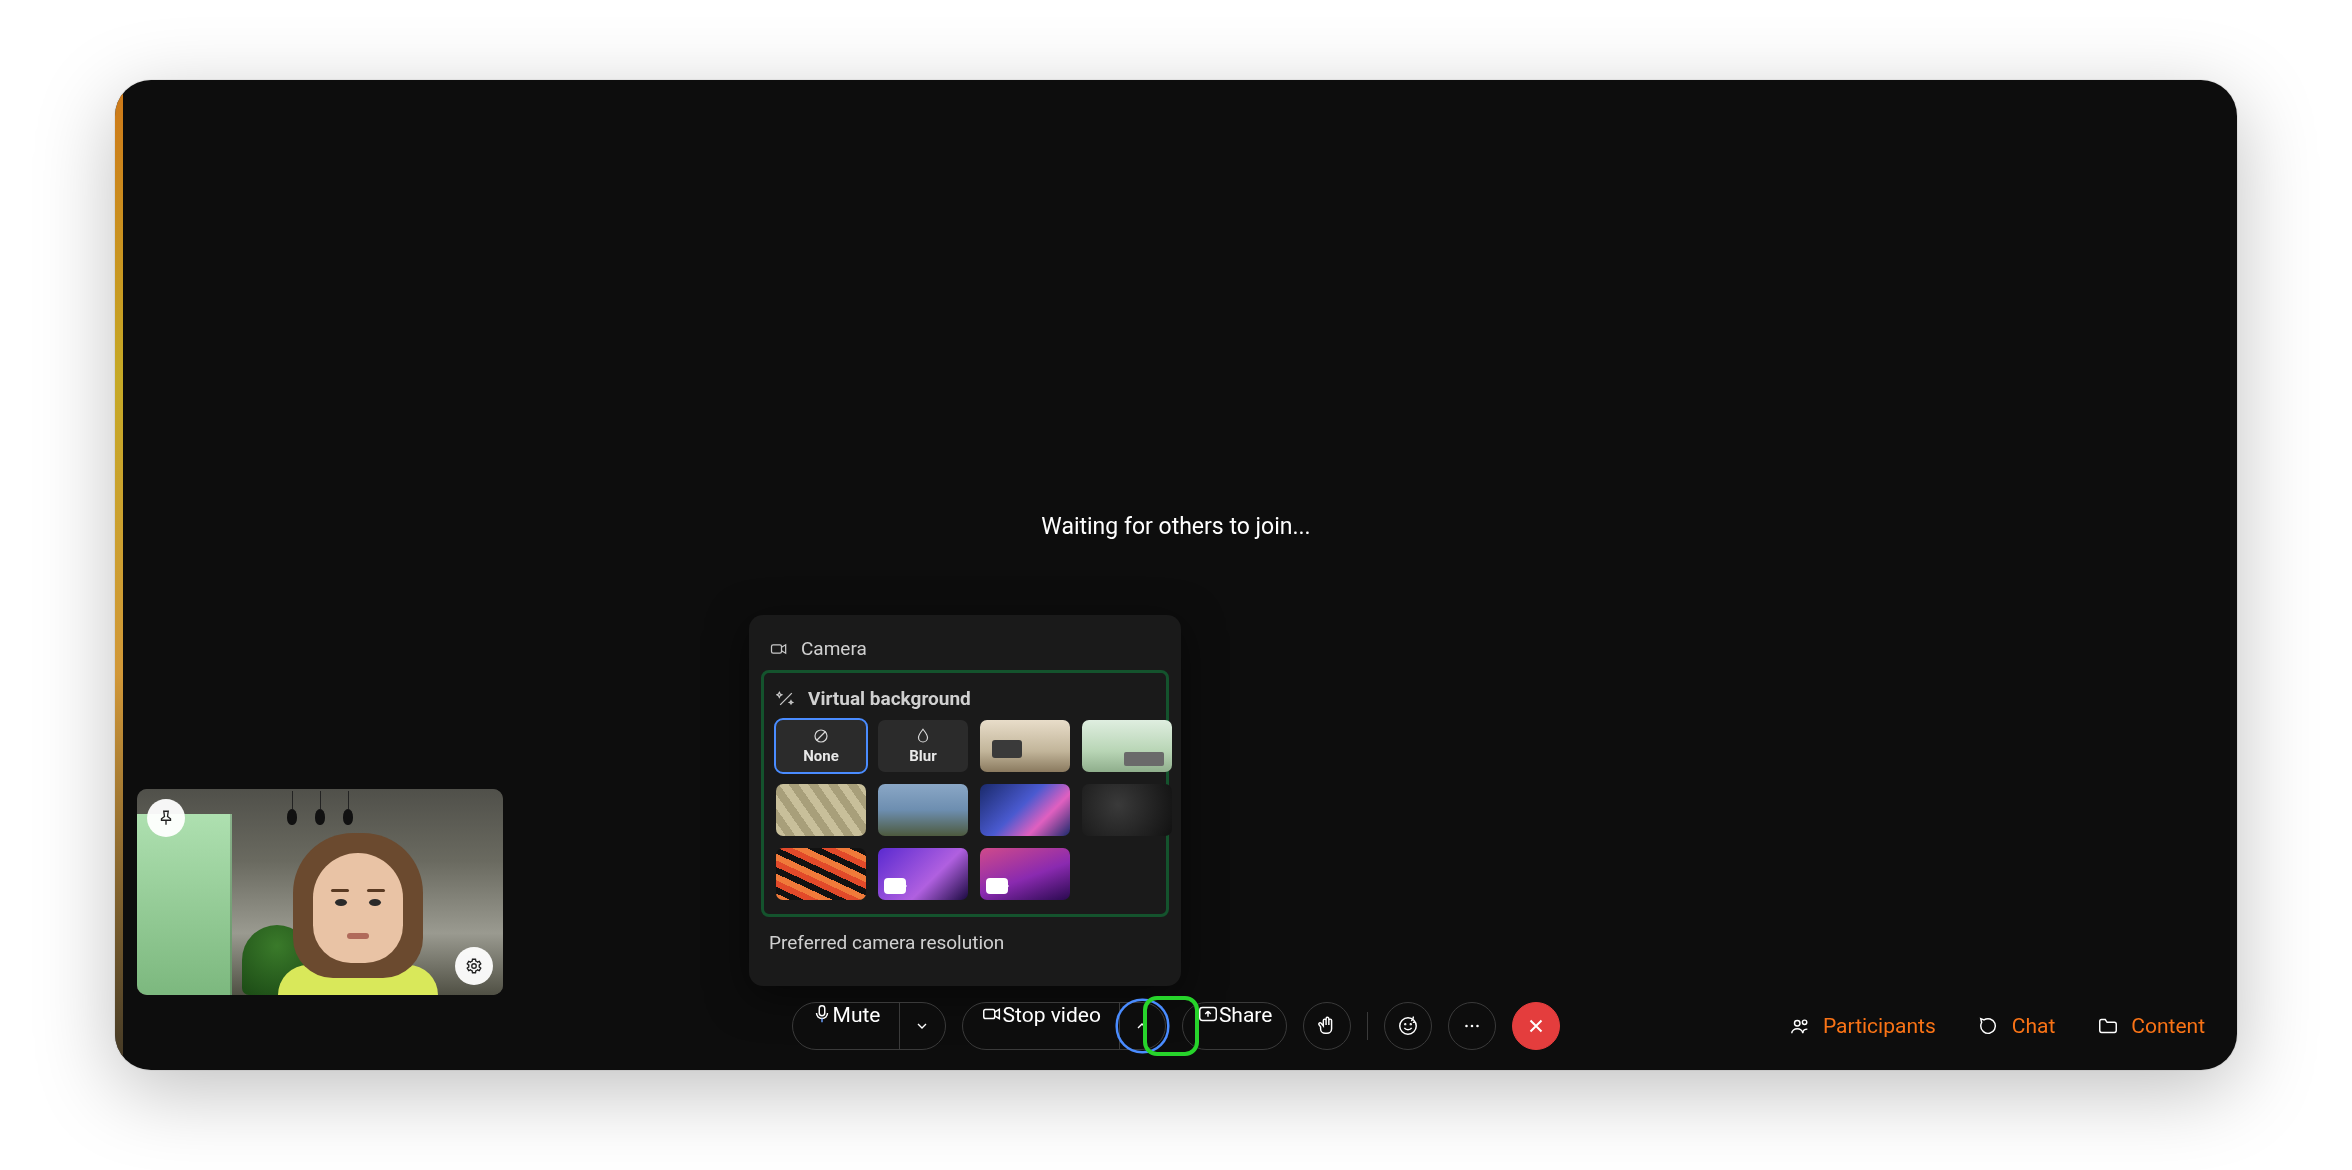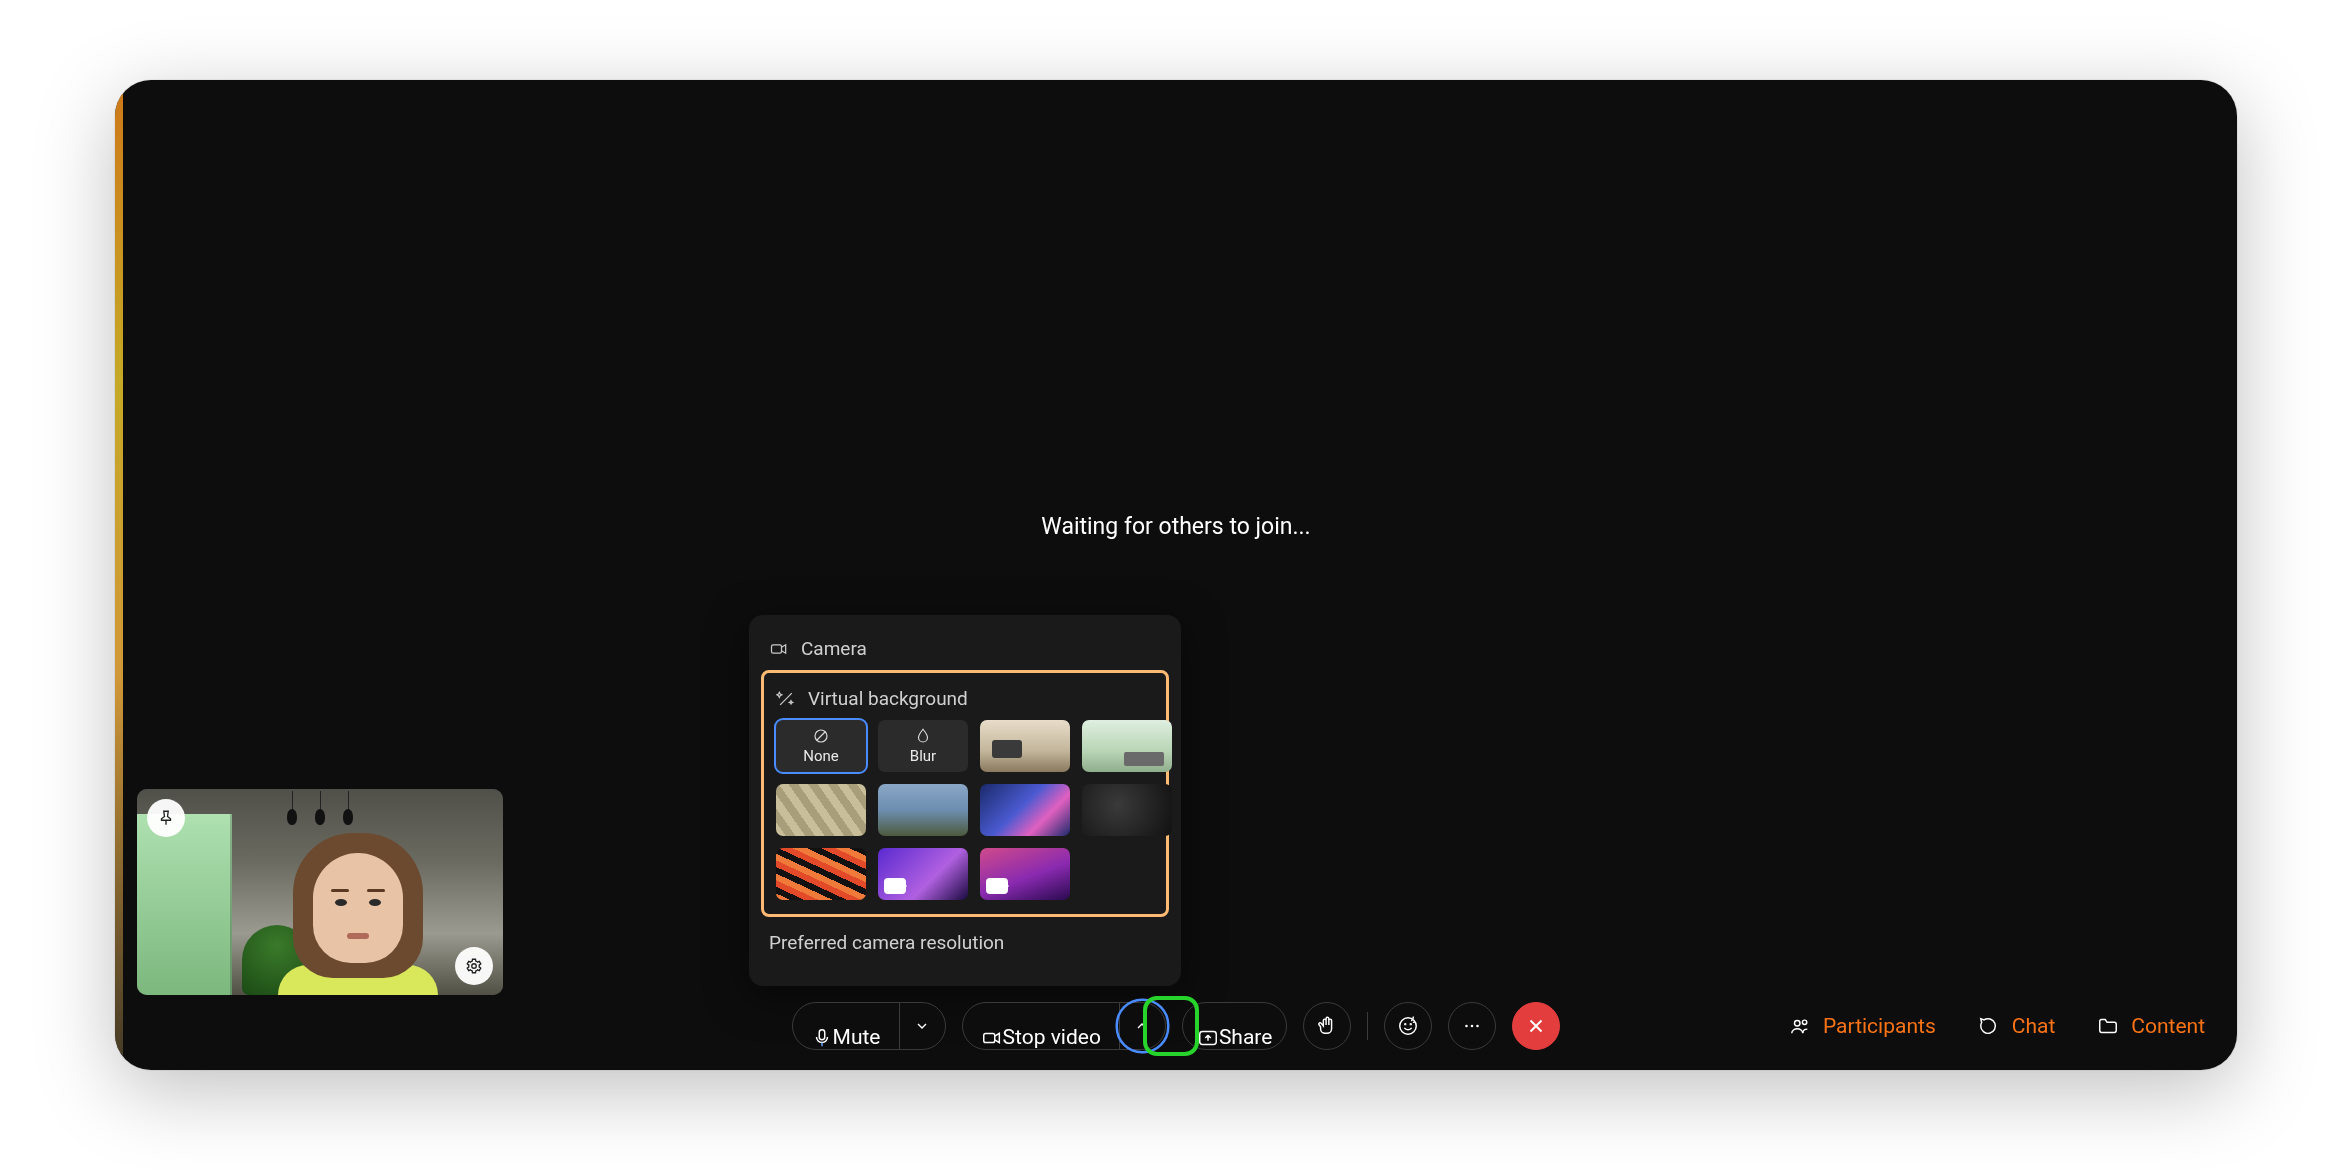--- a/index.html
+++ b/index.html
@@ -82,21 +82,21 @@
     color:#fff;
   }
   .pill {
     height:48px;
     border:1px solid #3a3a3a;
     border-radius:24px;
     background:#0d0d0d;
     display:flex; align-items:center;
     cursor:pointer;
   }
-  .pill-main { display:flex; align-items:flex-end; padding:0 18px; height:100%; font-size:21px;}
+  .pill-main { display:flex; align-items:flex-start; padding:0 18px; height:100%; font-size:21px;}
   .pill-main svg{ width:22px; height:22px; stroke:#fff; fill:none; stroke-width:1.6;}
   .pill-caret { width:46px; height:100%; display:flex; align-items:center; justify-content:center; border-left:1px solid #3a3a3a;}
   .pill-caret svg{ width:16px; height:16px; stroke:#fff; fill:none; stroke-width:2;}
   .pill.icon-only .pill-main{ padding:0 14px;}
   .circle-btn{
     width:48px; height:48px; border-radius:50%; border:1px solid #3a3a3a;
     background:#0d0d0d; display:flex; align-items:center; justify-content:center; cursor:pointer;
   }
   .circle-btn svg{ width:22px; height:22px; stroke:#fff; fill:none; stroke-width:1.6;}
   .circle-btn.red{ background:#e43d3d; border-color:#e43d3d;}
@@ -126,21 +126,21 @@
     margin-top: 48px;
   }
   .pop-section-label{ display:flex; align-items:center; gap:12px; font-size:19px; color:#d0d0d0; margin:4px 0 10px 0;}
   .pop-section-label svg{ width:20px; height:20px; stroke:#c8c8c8; fill:none; stroke-width:1.5;}
   .pop-select{
     display:flex; align-items:center; justify-content:space-between;
     padding:6px 6px 6px 28px; font-size:21px; cursor:pointer;
   }
   .pop-select svg{ width:18px; height:18px; stroke:#fff; fill:none; stroke-width:2;}
 
-  .vb-area{ border:3px solid #fdba74; border-radius:8px; padding:10px 0 14px 0; margin:8px -8px 14px -8px;}
+  .vb-area{ border:3px solid #14532d; border-radius:8px; padding:10px 0 14px 0; margin:8px -8px 14px -8px;font-weight:bold;}
   .vb-area .pop-section-label{ padding-left:12px;}
   .vb-grid{ display:grid; grid-template-columns: repeat(4, 90px); gap:12px 12px; padding-left:12px;}
   .vb-tile{ width:90px; height:52px; border-radius:7px; background:#2b2b2b; cursor:pointer; position:relative; overflow:hidden; display:flex; flex-direction:column; align-items:center; justify-content:center;}
   .vb-tile.selected{ outline:2px solid #4a8cff; outline-offset:0;}
   .vb-tile .cap{ font-size:15px; color:#e8e8e8; margin-top:2px;}
   .vb-tile svg.tico{ width:18px; height:18px; stroke:#d8d8d8; fill:none; stroke-width:1.6;}
   .vb-tile .cam-badge{ position:absolute; left:6px; bottom:6px; width:22px; height:16px; background:#fff; border-radius:4px;}
   .vb-tile .cam-badge::after{content:""; position:absolute; right:-6px; top:3px; border:5px solid transparent; border-left-color:#fff;}
 
   .highlight-caret{

